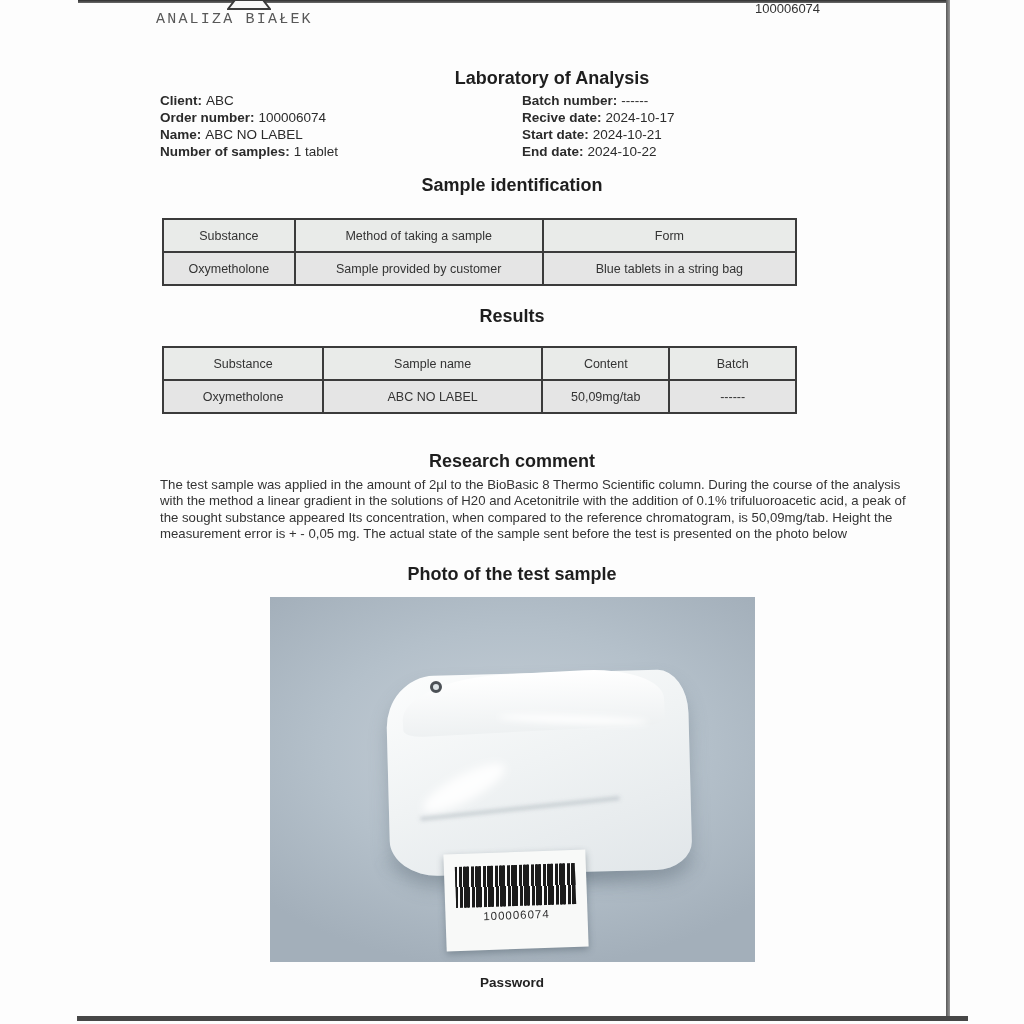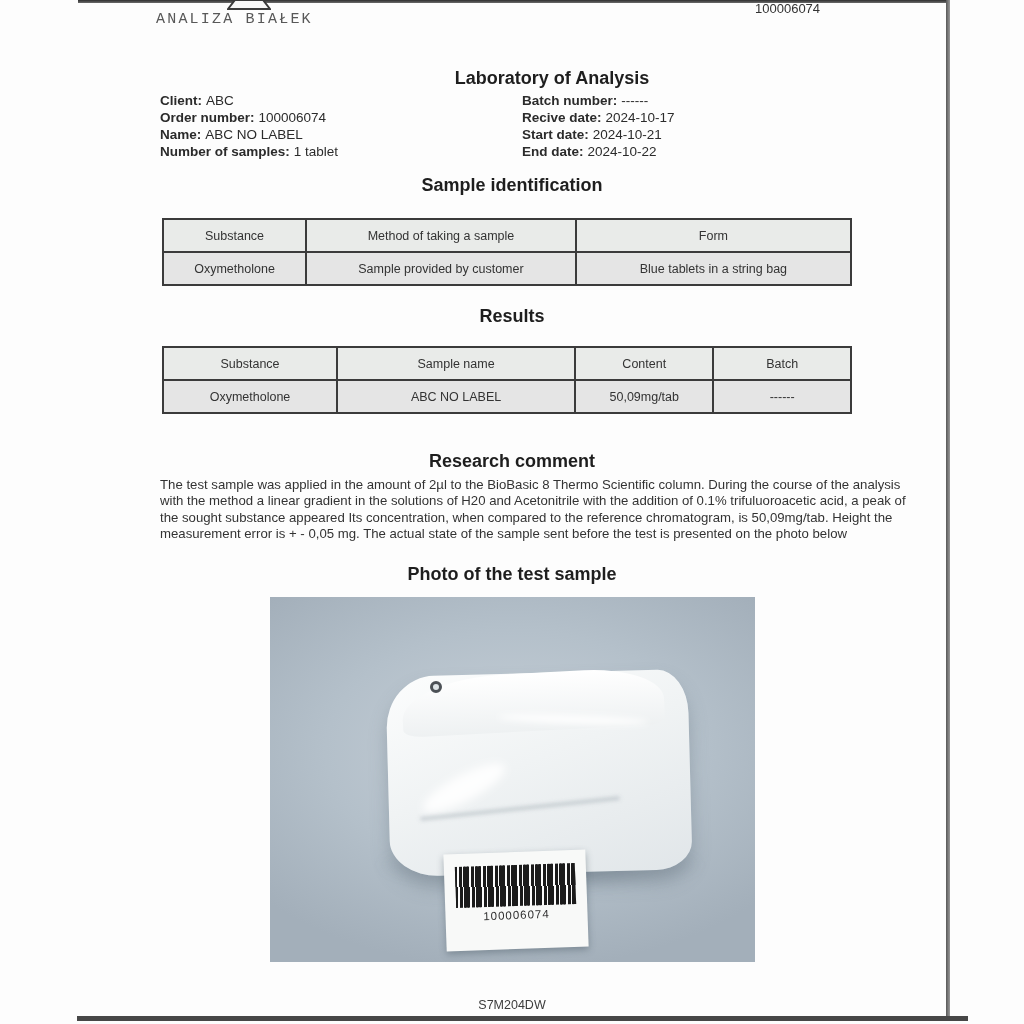--- a/index.html
+++ b/index.html
@@ -32,21 +32,21 @@
   .h1.photo-h { top:564px; }
 
   
   .info-col { position:absolute; top:92px; font-size:13.5px; line-height:17px; color:#2b2b2b; }
   .info-col.left  { left:160px; }
   .info-col.right { left:522px; }
   .info-line b { font-weight:700; }
   .info-line span.val { margin-left:4px; }
 
   
-  table.grid { position:absolute; left:162px; width:690px; border-collapse:collapse;
+  table.grid { position:absolute; left:162px; width:635px; border-collapse:collapse;
                table-layout:fixed; font-size:12.5px; color:#333; }
   table.grid.t1 { top:218px; }
   table.grid.t2 { top:346px; }
   table.grid td { border:2px solid #3b3b3b; text-align:center; height:33px;
                   vertical-align:middle; background:#e5e5e5; padding:0 4px; }
   table.grid tr.head td { background:#e9ebe9; }
 
   
   .paragraph { position:absolute; left:160px; top:477px; width:748px;
                font-size:13.2px; line-height:16.3px; color:#333; }
@@ -179,15 +179,15 @@
     <div class="bag-glare2"></div>
     <div class="bag-glare1"></div>
     <div class="bag-crease"></div>
     <div class="bag-hole"></div>
     <div class="label">
       <div class="barcode"></div>
       <div class="barcode-num">100006074</div>
     </div>
   </div>
 
-  <div class="pw-val">S7M204DW</div>
+  <div class="pw-head">Password</div>
 
 </div>
 
 </body></html>

